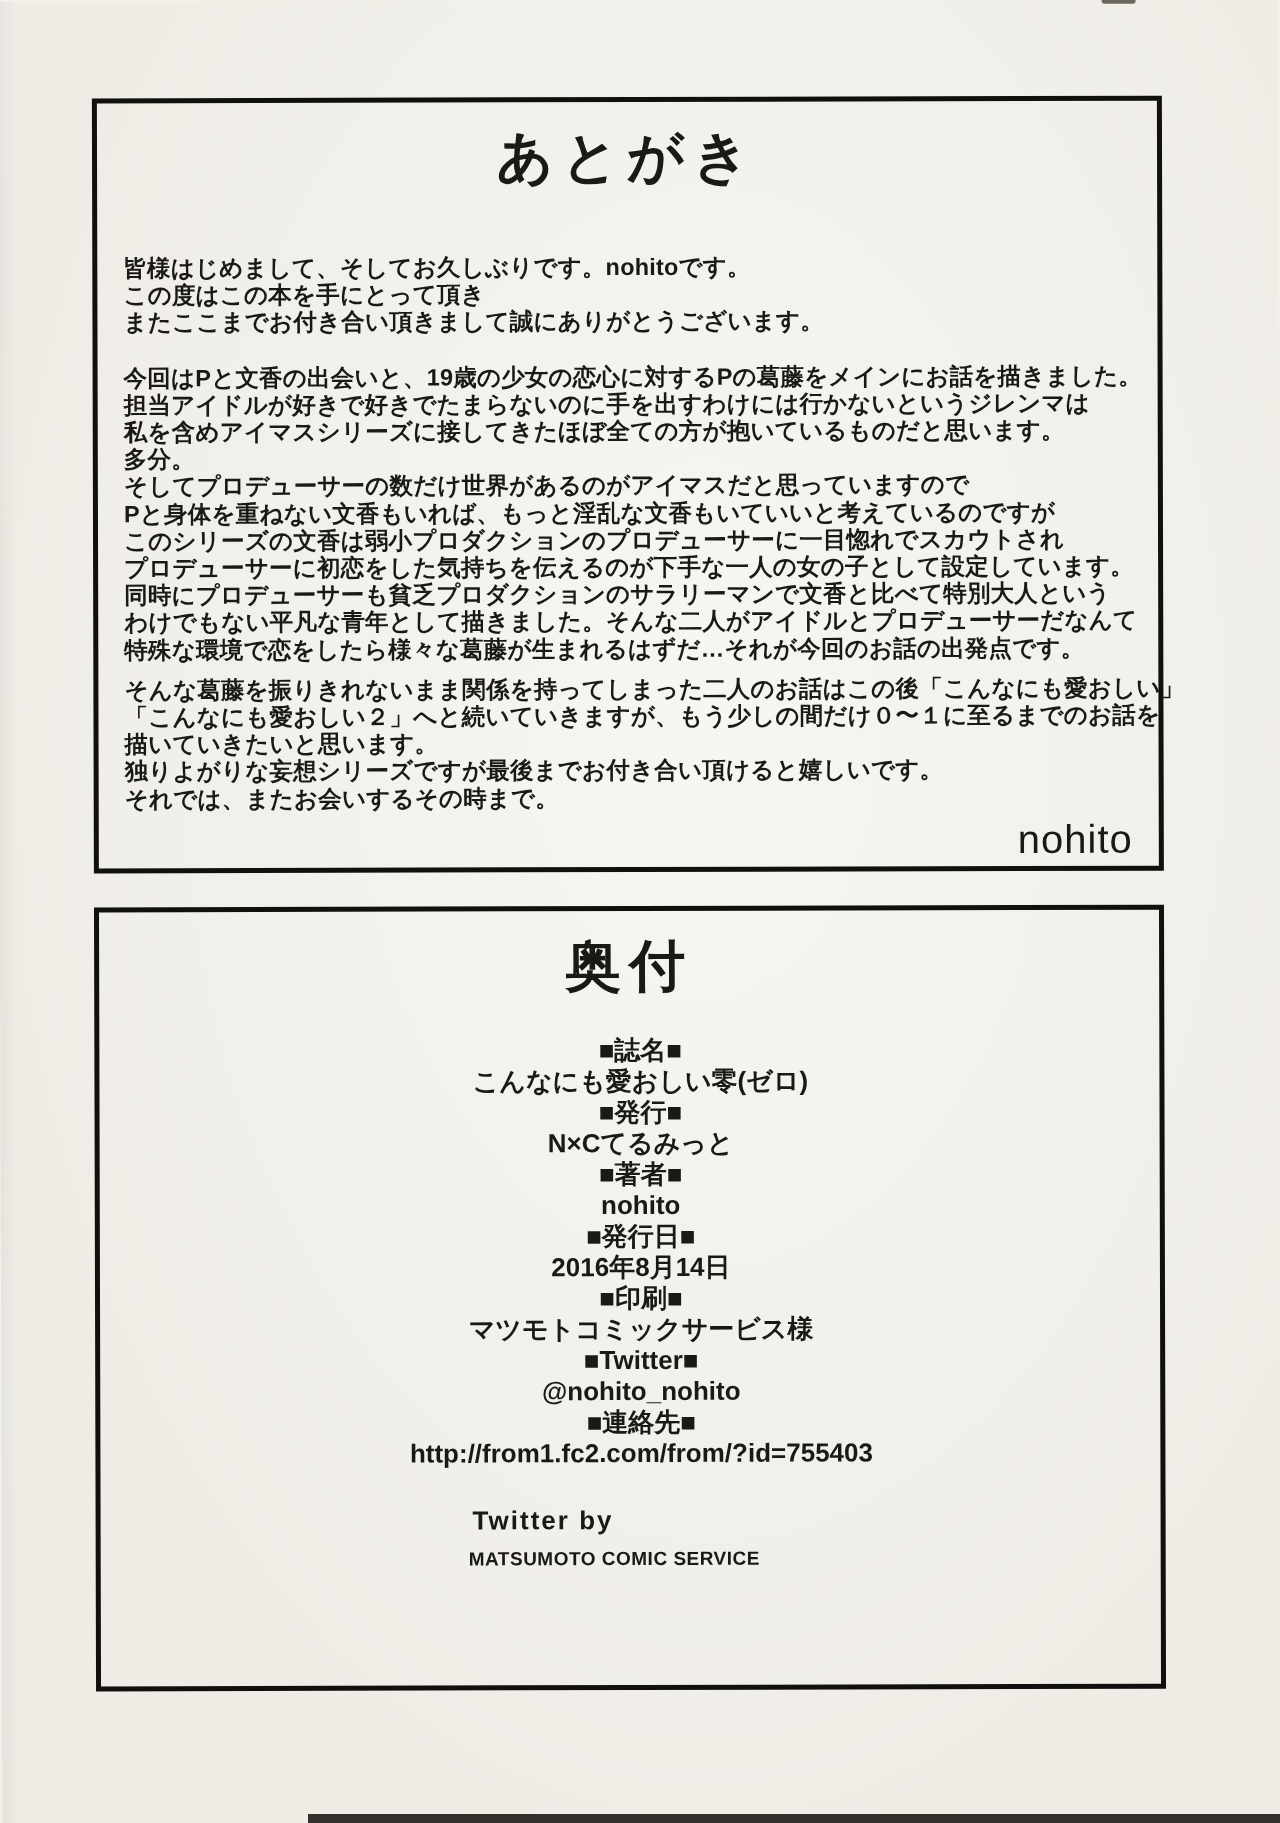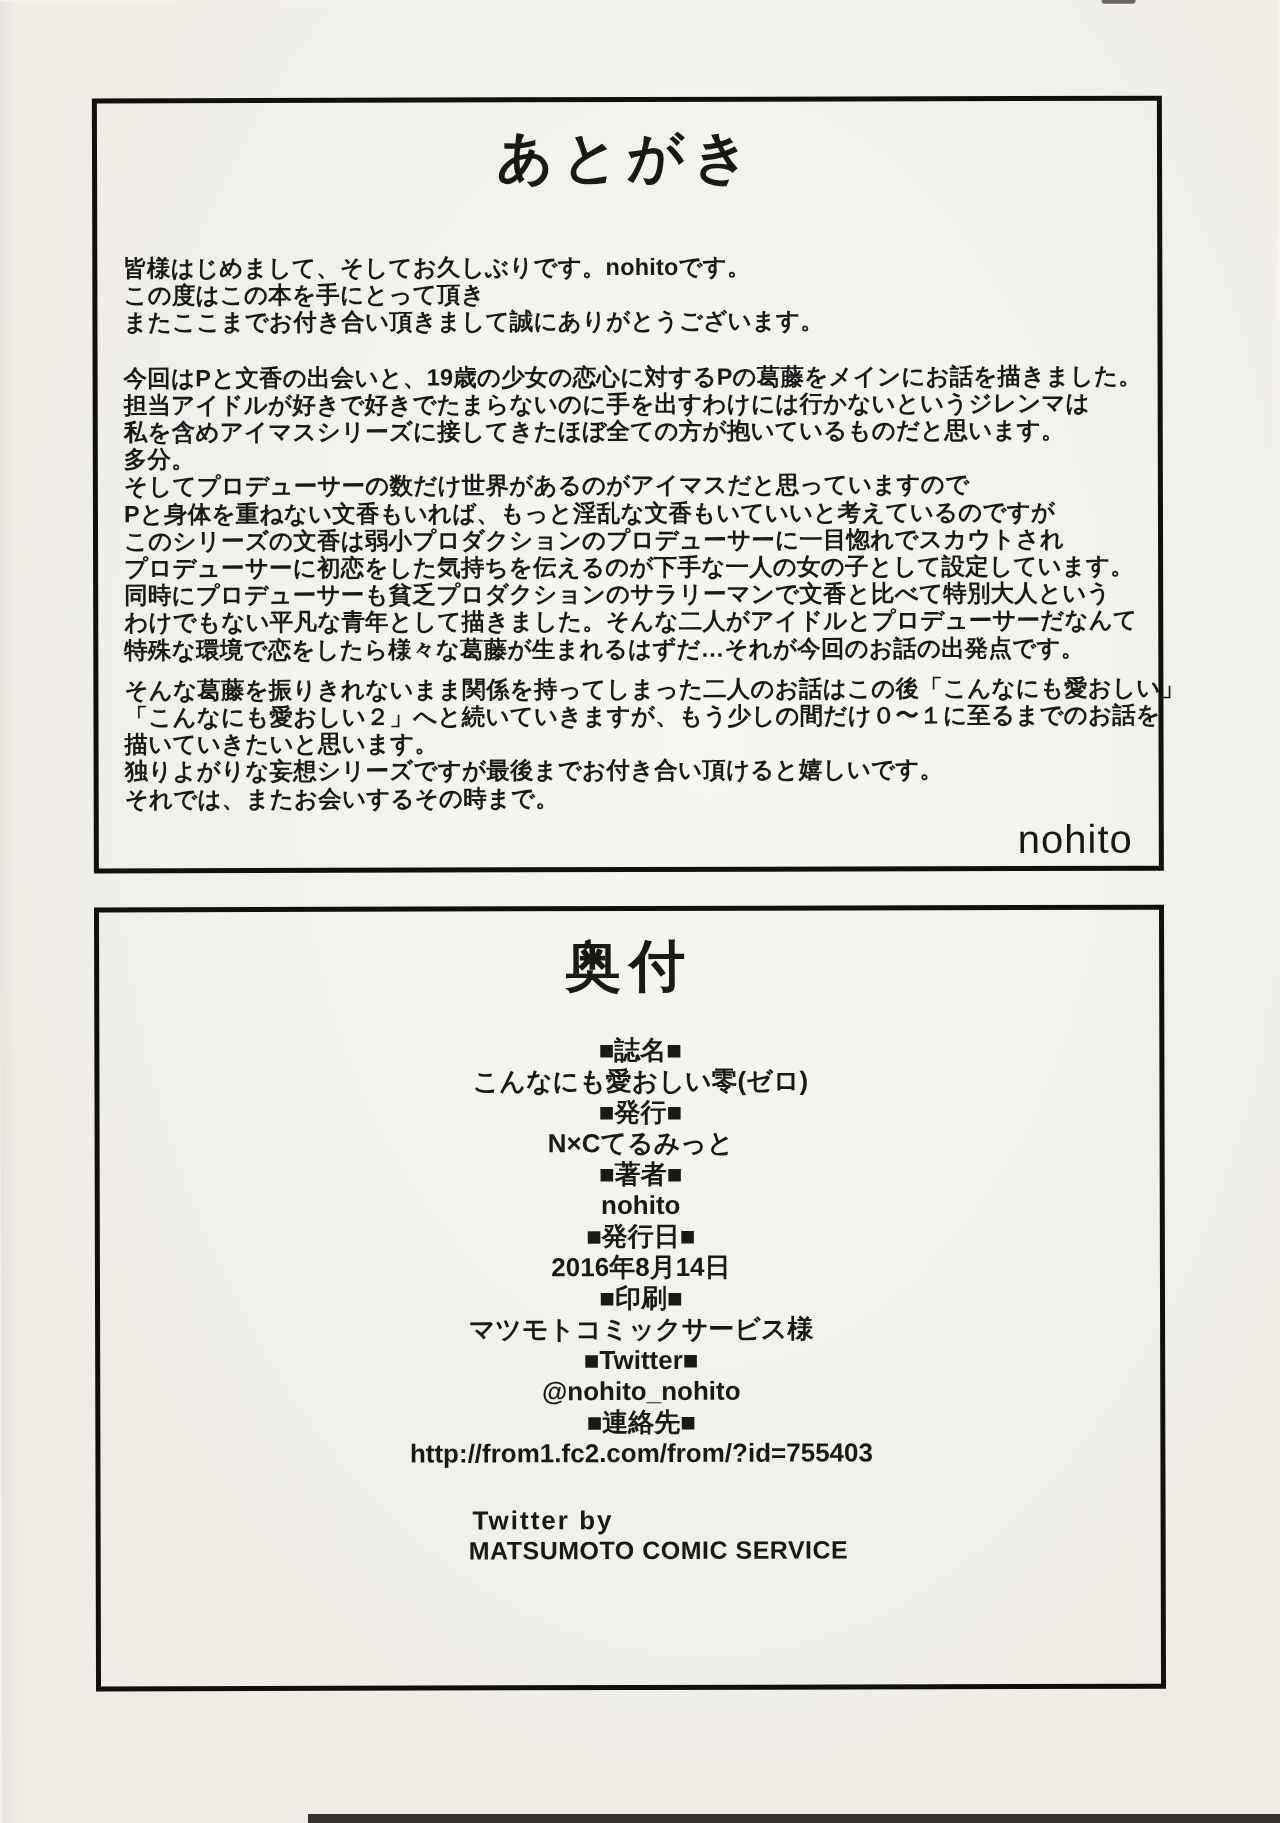--- a/index.html
+++ b/index.html
@@ -51,21 +51,21 @@
   }
   .printed-by{
     font-size:26px;font-weight:bold;letter-spacing:2px;padding-left:8px;
   }
   .mcs-logo{
     font-size:150px;line-height:108px;font-weight:bold;
     letter-spacing:-6px;padding-top:14px;
     -webkit-text-stroke:6px #14120f;color:#14120f;
   }
   .mcs-sub{
-    font-size:25px;font-weight:bold;
+    margin-top:12px;font-size:19px;font-weight:bold;
     letter-spacing:0.5px;white-space:nowrap;padding-left:4px;
   }
   .scan-strip-bottom{
     position:absolute;left:308px;right:0;bottom:0;height:9px;
     background:#34312c;
   }
   .scan-speck-topright{
     position:absolute;left:1104px;top:0;width:34px;height:5px;
     background:#6b6760;border-radius:0 0 3px 3px;
   }

